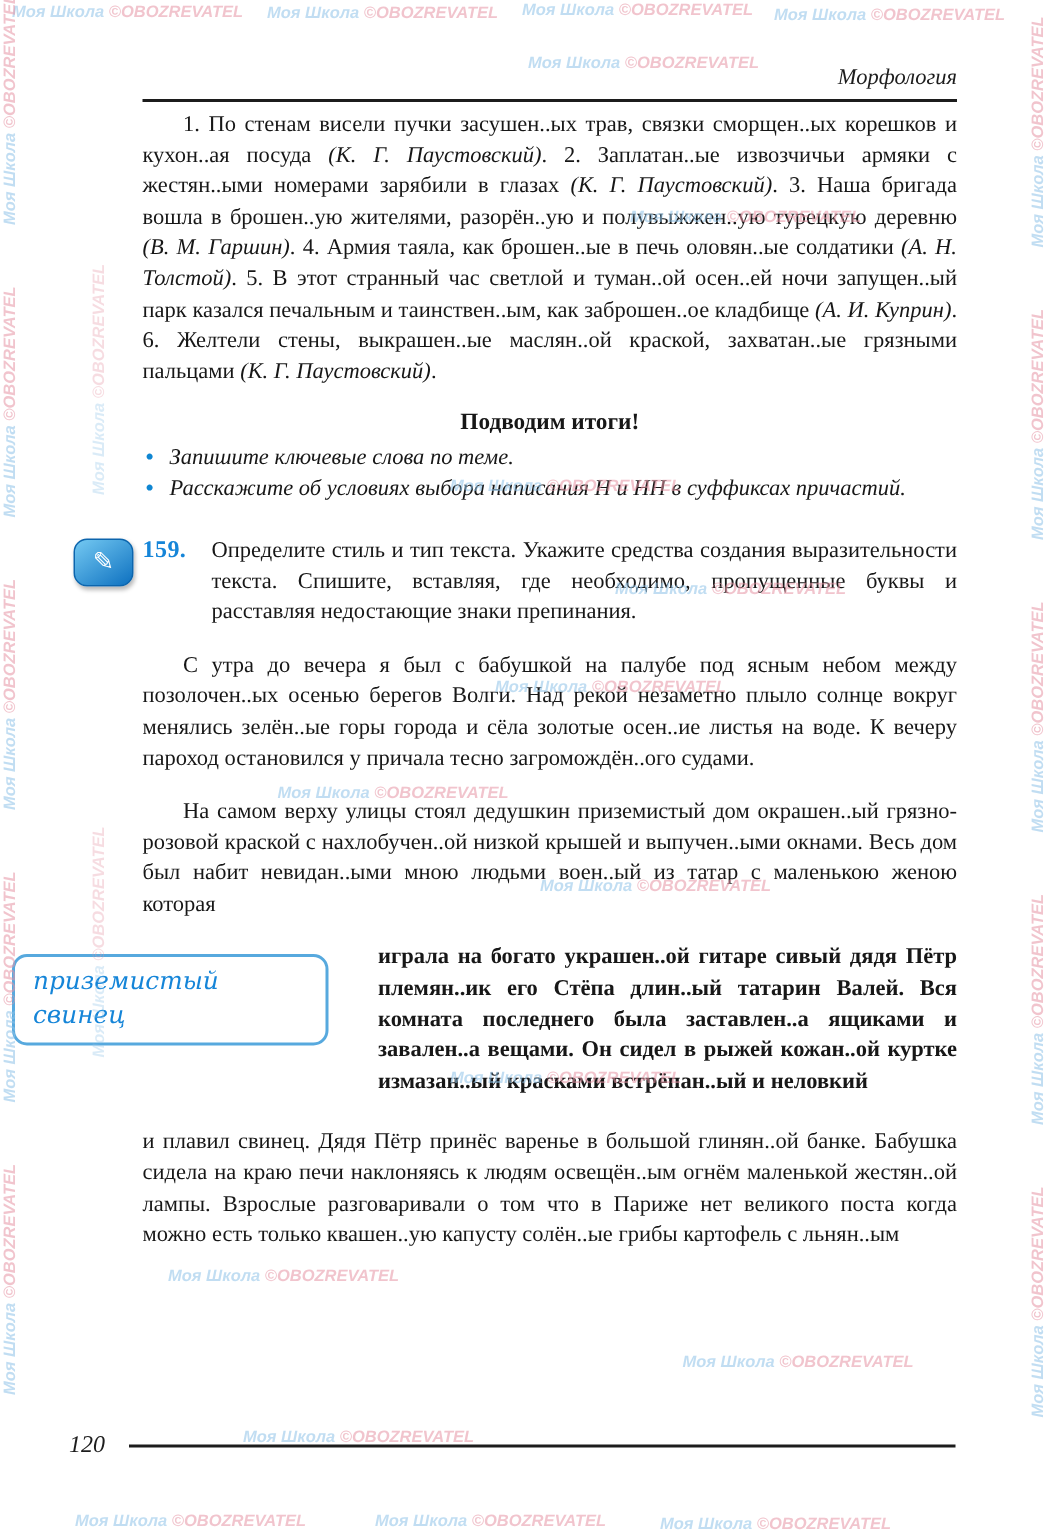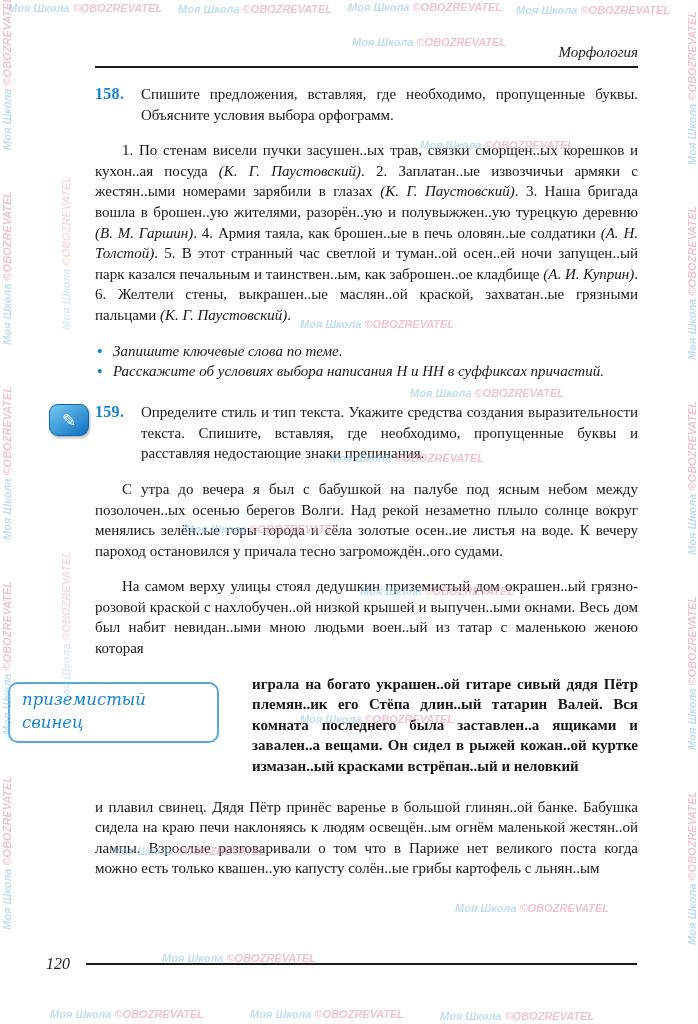--- a/index.html
+++ b/index.html
@@ -92,24 +92,24 @@
       <span class="wm vert dim" style="left: 60px; top: 705px;"><span class="s">Моя Школа </span><span class="b">©OBOZREVATEL</span></span>
     </div>
 
   <div class="content">
 
     <div class="doc-header">
       <span>Морфология</span>
     </div>
     <div class="header-rule"></div>
 
-    <p class="task"><span class="ex-num">158.</span><span>Спишите предложения, вставляя, где необходимо, пропущенные буквы. Объясните условия выбора орфограмм.</span></p>
 
     <p class="body-p indent"><span>1. По стенам висели пучки засушен..ых трав, связки сморщен..ых корешков и кухон..ая посуда </span><span class="it">(К. Г. Паустовский)</span><span>. 2. Заплатан..ые извозчичьи армяки с жестян..ыми номерами зарябили в глазах </span><span class="it">(К. Г. Паустовский)</span><span>. 3. Наша бригада вошла в брошен..ую жителями, разорён..ую и полувыжжен..ую турецкую деревню </span><span class="it">(В. М. Гаршин)</span><span>. 4. Армия таяла, как брошен..ые в печь оловян..ые солдатики </span><span class="it">(А. Н. Толстой)</span><span>. 5. В этот странный час светлой и туман..ой осен..ей ночи запущен..ый парк казался печальным и таинствен..ым, как заброшен..ое кладбище </span><span class="it">(А. И. Куприн)</span><span>. 6. Желтели стены, выкрашен..ые маслян..ой краской, захватан..ые грязными пальцами </span><span class="it">(К. Г. Паустовский)</span><span>.</span></p>
 
+    <div class="sum-title">Подводим итоги!</div>
     <ul class="sum-list">
       <li>Запишите ключевые слова по теме.</li>
       <li>Расскажите об условиях выбора написания Н и НН в суффиксах причастий.</li>
     </ul>
 
     <div class="ex159-head">
       <span class="ex-icon">
           <span>✎</span>
         </span>
       <p class="task"><span class="ex-num">159.</span><span>Определите стиль и тип текста. Укажите средства создания выразительности текста. Спишите, вставляя, где необходимо, пропущенные буквы и расставляя недостающие знаки препинания.</span></p>

